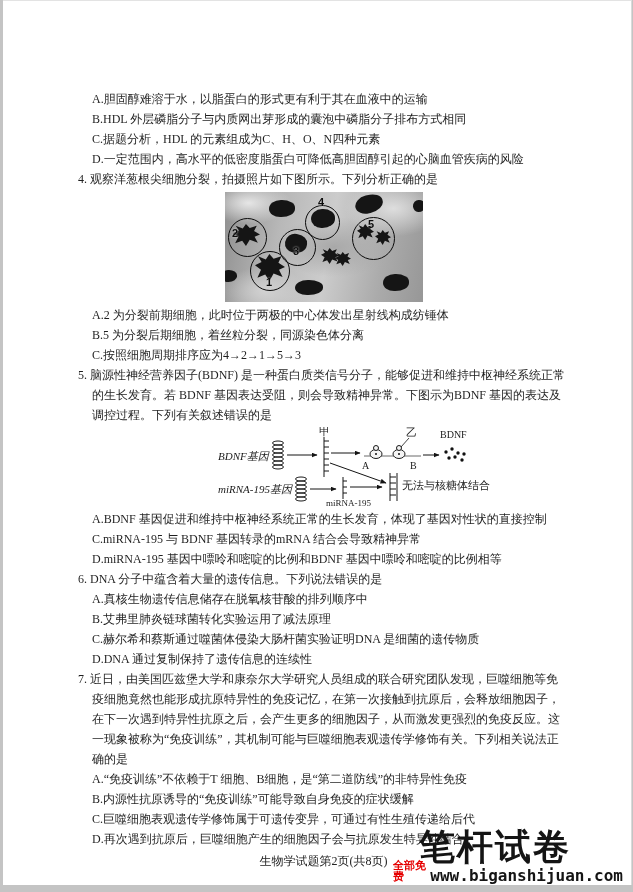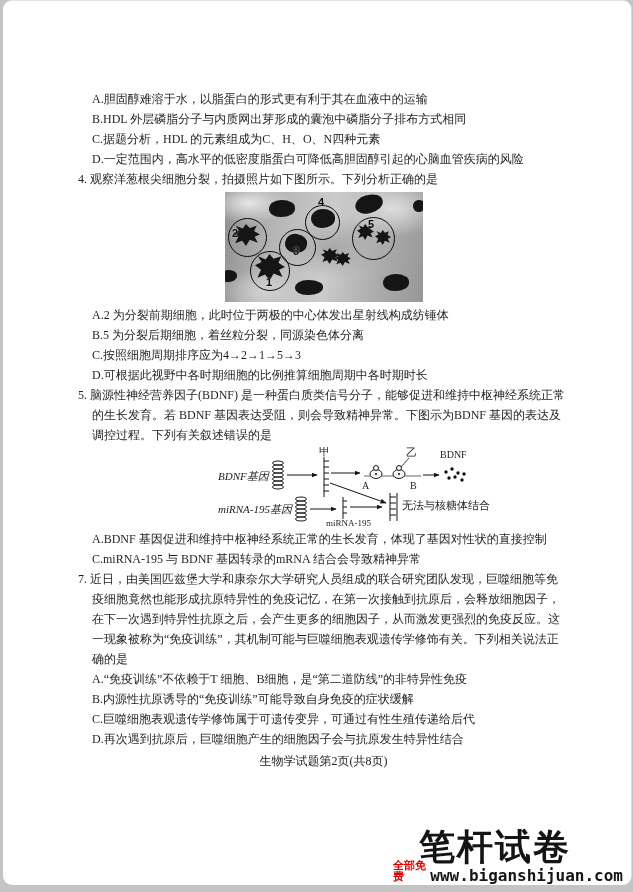--- a/index.html
+++ b/index.html
@@ -1,19 +1,19 @@
 <!DOCTYPE html>
 <html><head>
 <meta charset="utf-8">
 <style>
   html,body{margin:0;padding:0;}
   body{background:#b9b9b9;font-family:"Liberation Serif","DejaVu Serif",serif;}
   .screen{position:relative;width:633px;height:892px;background:#c4c4c4;overflow:hidden;}
   .page{position:absolute;left:3px;top:0;right:1px;bottom:7px;background:#ffffff;
-        border-top:1px solid #e3e3e3;border-right:1px solid #dadada;border-radius:9px;}
+        border-top:1px solid #e3e3e3;border-right:1px solid #dadada;}
   .content{position:absolute;left:0;top:0;right:0;padding:88px 62px 0 75px;
            font-size:12px;line-height:20px;color:#1f1f1f;}
   .line{white-space:normal;}
   .opt{margin-left:14px;}
   .stem{padding-left:14px;text-indent:-14px;}
   .qnum{margin-right:3px;}
 
   
   .micrograph{position:relative;width:198px;height:110px;margin:3px 0 3px 147px;overflow:hidden;
     background:
@@ -95,21 +95,20 @@
         <div class="fig-num" style="left:41px;top:84px;">1</div>
         <div class="fig-num" style="left:7px;top:35px;">2</div>
         <div class="fig-num" style="left:68px;top:53px;">3</div>
         <div class="fig-num" style="left:93px;top:4px;">4</div>
         <div class="fig-num" style="left:143px;top:26px;">5</div>
       </div>
 
       <div class="line opt">A.2 为分裂前期细胞，此时位于两极的中心体发出星射线构成纺锤体</div>
       <div class="line opt">B.5 为分裂后期细胞，着丝粒分裂，同源染色体分离</div>
       <div class="line opt">C.按照细胞周期排序应为4→2→1→5→3</div>
-      <div class="line opt">D.可根据此视野中各时期细胞的比例推算细胞周期中各时期时长</div>
     </div>
 
     <div>
       <div class="line stem"><span class="qnum">5.</span><span>脑源性神经营养因子(BDNF) 是一种蛋白质类信号分子，能够促进和维持中枢神经系统正常的生长发育。若 BDNF 基因表达受阻，则会导致精神异常。下图示为BDNF 基因的表达及调控过程。下列有关叙述错误的是</span></div>
 
       <div class="diagram">
         <svg width="302" height="80" viewBox="0 0 302 80">
           <defs>
             <marker id="ah" markerWidth="7" markerHeight="7" refX="5.5" refY="2.5" orient="auto">
               <path d="M0,0 L6,2.5 L0,5 z" fill="#141414"></path>
@@ -170,22 +169,30 @@
           <path class="strand" d="M127 50 V72 M127 54 H131 M127 60 H131 M127 66 H131"></path>
           <text x="110" y="79" class="lbl tiny">miRNA-195</text>
           <line class="arr" x1="134" y1="60" x2="166" y2="60"></line>
           <path class="strand" d="M174 46 V74 M174 50 H180 M174 56 H180 M174 62 H180 M174 68 H180 M181 46 V74"></path>
           <text x="186" y="62" class="lbl">无法与核糖体结合</text>
         </svg>
       </div>
 
       <div class="line opt">A.BDNF 基因促进和维持中枢神经系统正常的生长发育，体现了基因对性状的直接控制</div>
       <div class="line opt">C.miRNA-195 与 BDNF 基因转录的mRNA 结合会导致精神异常</div>
-    </div>
-
+      <div class="line opt">D.miRNA-195 基因中嘌呤和嘧啶的比例和BDNF 基因中嘌呤和嘧啶的比例相等</div>
+    </div>
+
+    <div>
+      <div class="line stem"><span class="qnum">6.</span><span>DNA 分子中蕴含着大量的遗传信息。下列说法错误的是</span></div>
+      <div class="line opt">A.真核生物遗传信息储存在脱氧核苷酸的排列顺序中</div>
+      <div class="line opt">B.艾弗里肺炎链球菌转化实验运用了减法原理</div>
+      <div class="line opt">C.赫尔希和蔡斯通过噬菌体侵染大肠杆菌实验证明DNA 是细菌的遗传物质</div>
+      <div class="line opt">D.DNA 通过复制保持了遗传信息的连续性</div>
+    </div>
 
     <div>
       <div class="line stem"><span class="qnum">7.</span><span>近日，由美国匹兹堡大学和康奈尔大学研究人员组成的联合研究团队发现，巨噬细胞等免疫细胞竟然也能形成抗原特异性的免疫记忆，在第一次接触到抗原后，会释放细胞因子，在下一次遇到特异性抗原之后，会产生更多的细胞因子，从而激发更强烈的免疫反应。这一现象被称为“免疫训练”，其机制可能与巨噬细胞表观遗传学修饰有关。下列相关说法正确的是</span></div>
       <div class="line opt">A.“免疫训练”不依赖于T 细胞、B细胞，是“第二道防线”的非特异性免疫</div>
       <div class="line opt">B.内源性抗原诱导的“免疫训练”可能导致自身免疫的症状缓解</div>
       <div class="line opt">C.巨噬细胞表观遗传学修饰属于可遗传变异，可通过有性生殖传递给后代</div>
       <div class="line opt">D.再次遇到抗原后，巨噬细胞产生的细胞因子会与抗原发生特异性结合</div>
     </div>
 
     <div class="footer">生物学试题第2页(共8页)</div>

